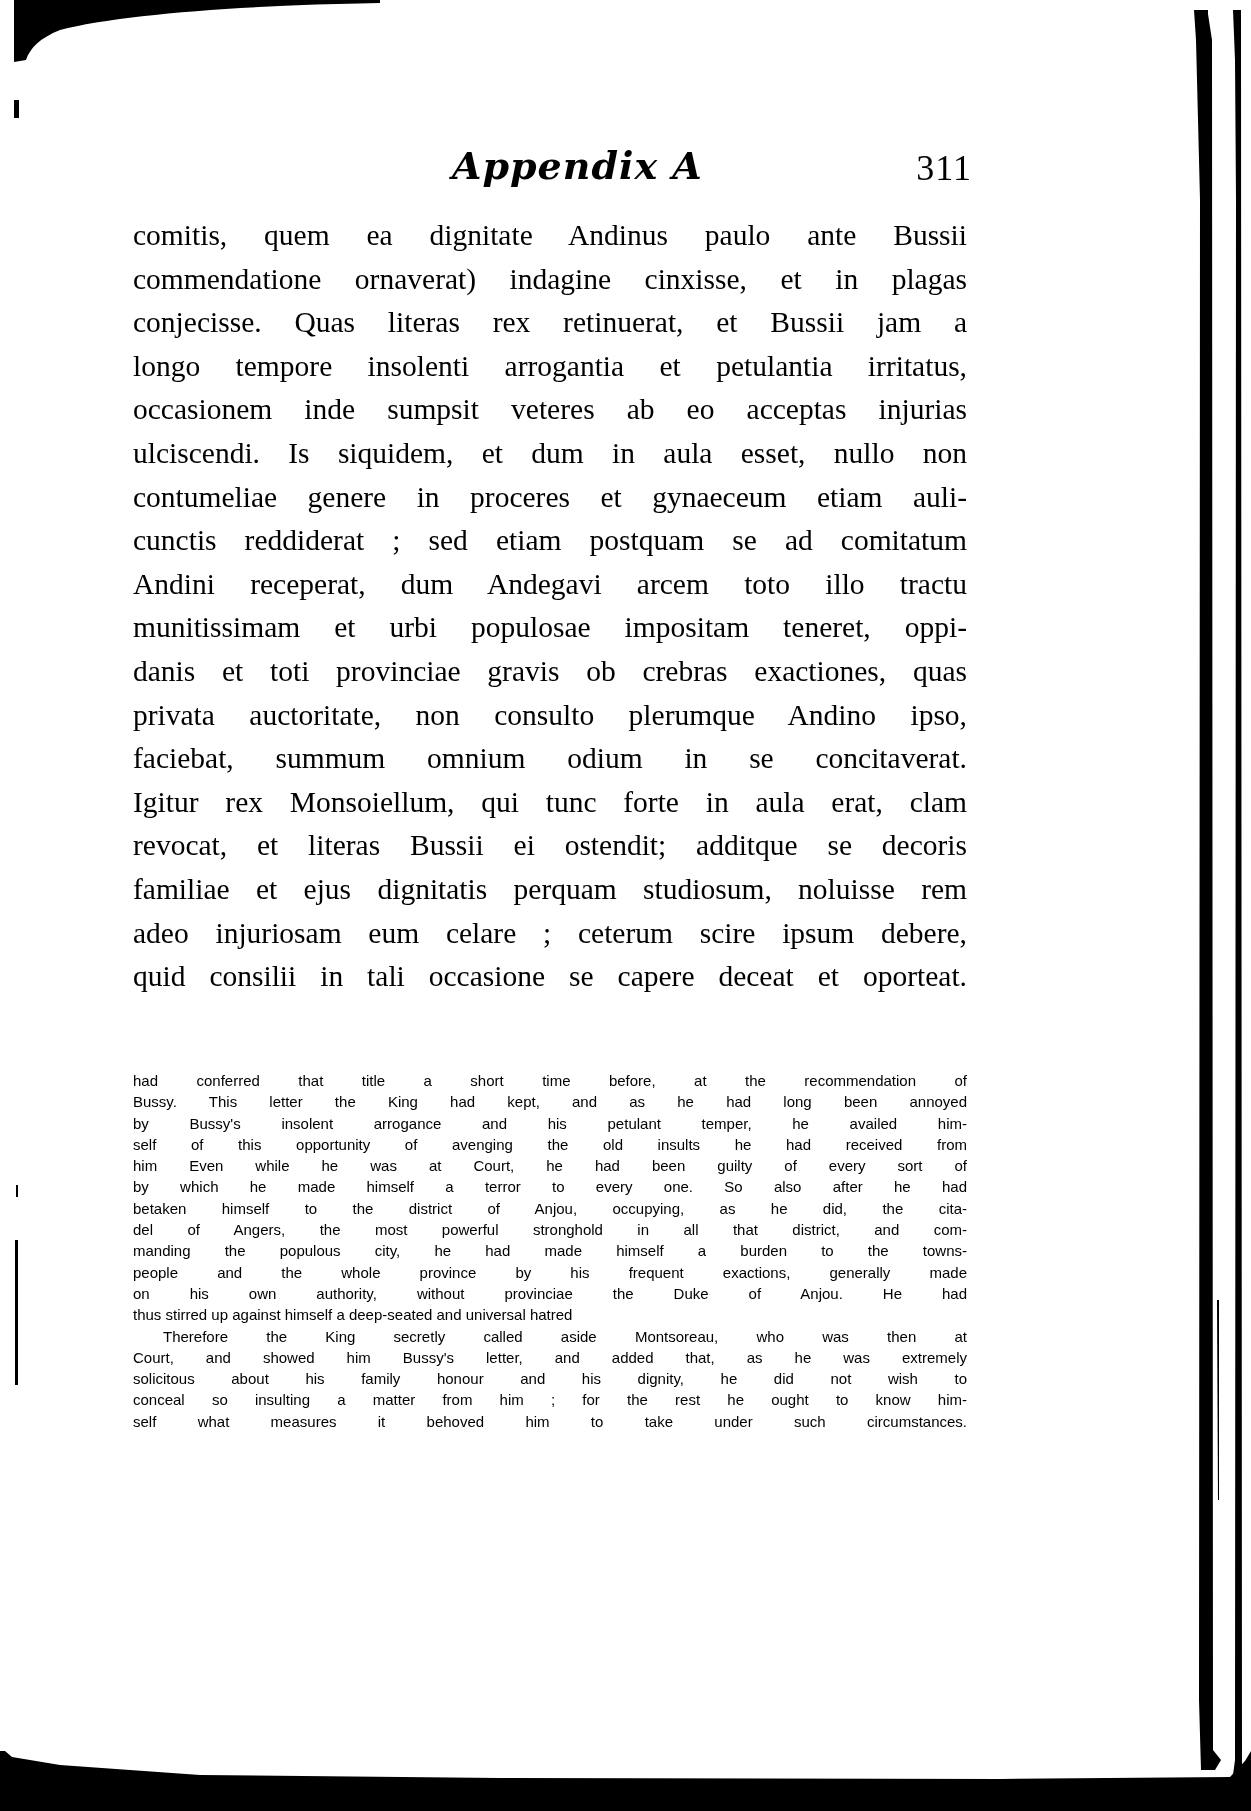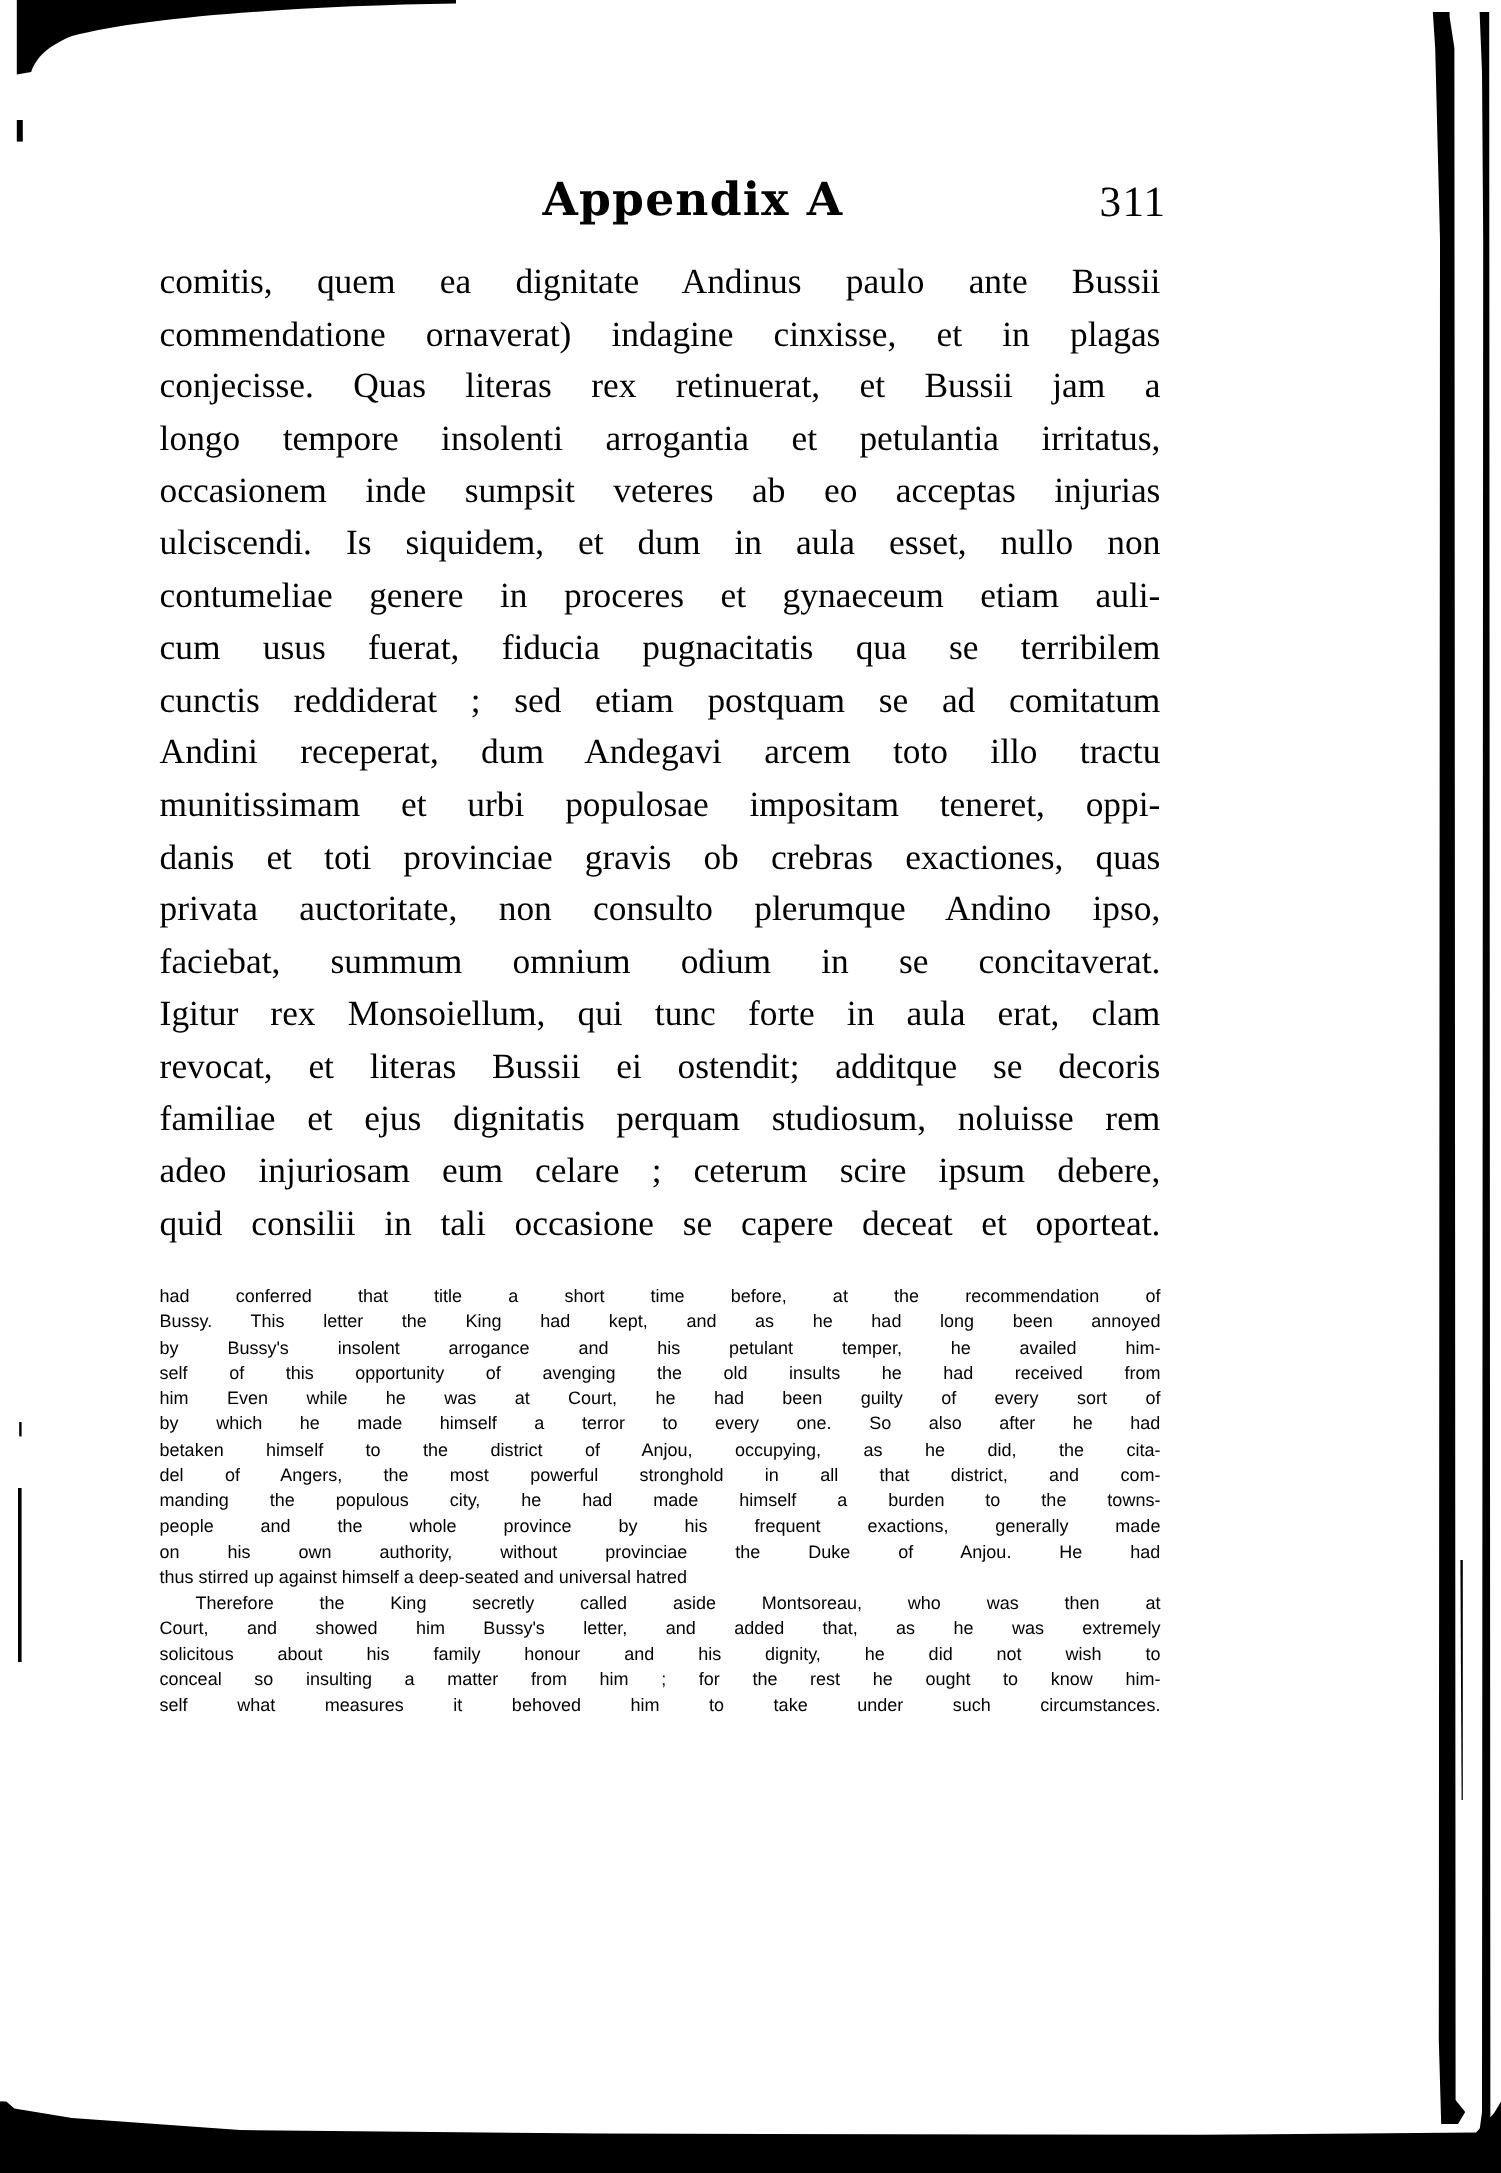--- a/index.html
+++ b/index.html
@@ -6,21 +6,21 @@
     body { width: 1251px; height: 1811px; position: relative; overflow: hidden; font-family: "Liberation Serif", "DejaVu Serif", serif; color: #000; }
 
     
     .scan-top-left { position: absolute; left: 0; top: 0; width: 380px; height: 70px; }
     .scan-bottom { position: absolute; left: 0; bottom: 0; width: 1251px; height: 60px; }
     .scan-right { position: absolute; right: 0; top: 0; width: 60px; height: 1811px; }
     .speck { position: absolute; background: #000; }
 
     
     .running-head { position: absolute; left: 130px; top: 143px; width: 850px; height: 50px; }
-    .running-title { position: absolute; left: 322px; top: 0; font-family: "DejaVu Serif", serif; font-weight: bold; font-size: 38px; letter-spacing: 1px; }
+    .running-title { position: absolute; left: 322px; top: 0; font-family: "DejaVu Serif", serif; font-weight: bold; font-size: 38px; letter-spacing: 1px; font-style: italic; }
     .page-number { position: absolute; right: 8px; top: 4px; font-size: 36px; letter-spacing: 1px; margin-left: 22px; }
 
     
     .main-text { position: absolute; left: 133px; top: 214px; width: 834px; font-size: 29.5px; line-height: 43.6px; text-align: justify; }
     .main-line { display: block; text-align: justify; text-align-last: justify; white-space: nowrap; height: 43.6px; }
     .main-line.last { text-align-last: justify; }
 
     
     .translation { position: absolute; left: 133px; top: 1070px; width: 834px; font-size: 15px; line-height: 21.3px; font-family: Liberation Sans, sans-serif; }
     .tr-line { display: block; text-align: justify; text-align-last: justify; white-space: nowrap; height: 21.3px; }
@@ -53,21 +53,20 @@
 </div>
 
 <div class="main-text">
   <span class="main-line">comitis, quem ea dignitate Andinus paulo ante Bussii</span>
   <span class="main-line">commendatione ornaverat) indagine cinxisse, et in plagas</span>
   <span class="main-line">conjecisse.  Quas literas rex retinuerat, et Bussii jam a</span>
   <span class="main-line">longo tempore insolenti arrogantia et petulantia irritatus,</span>
   <span class="main-line">occasionem inde sumpsit veteres ab eo acceptas injurias</span>
   <span class="main-line">ulciscendi.  Is siquidem, et dum in aula esset, nullo non</span>
   <span class="main-line">contumeliae genere in proceres et gynaeceum etiam auli-</span>
-  <span class="main-line">cum usus fuerat, fiducia pugnacitatis qua se terribilem</span>
   <span class="main-line">cunctis reddiderat ; sed etiam postquam se ad comitatum</span>
   <span class="main-line">Andini receperat, dum Andegavi arcem toto illo tractu</span>
   <span class="main-line">munitissimam et urbi populosae impositam teneret, oppi-</span>
   <span class="main-line">danis et toti provinciae gravis ob crebras exactiones, quas</span>
   <span class="main-line">privata auctoritate, non consulto plerumque Andino ipso,</span>
   <span class="main-line">faciebat, summum omnium odium in se concitaverat.</span>
   <span class="main-line">Igitur rex Monsoiellum, qui tunc forte in aula erat, clam</span>
   <span class="main-line">revocat, et literas Bussii ei ostendit; additque se decoris</span>
   <span class="main-line">familiae et ejus dignitatis perquam studiosum, noluisse rem</span>
   <span class="main-line">adeo injuriosam eum celare ; ceterum scire ipsum debere,</span>

